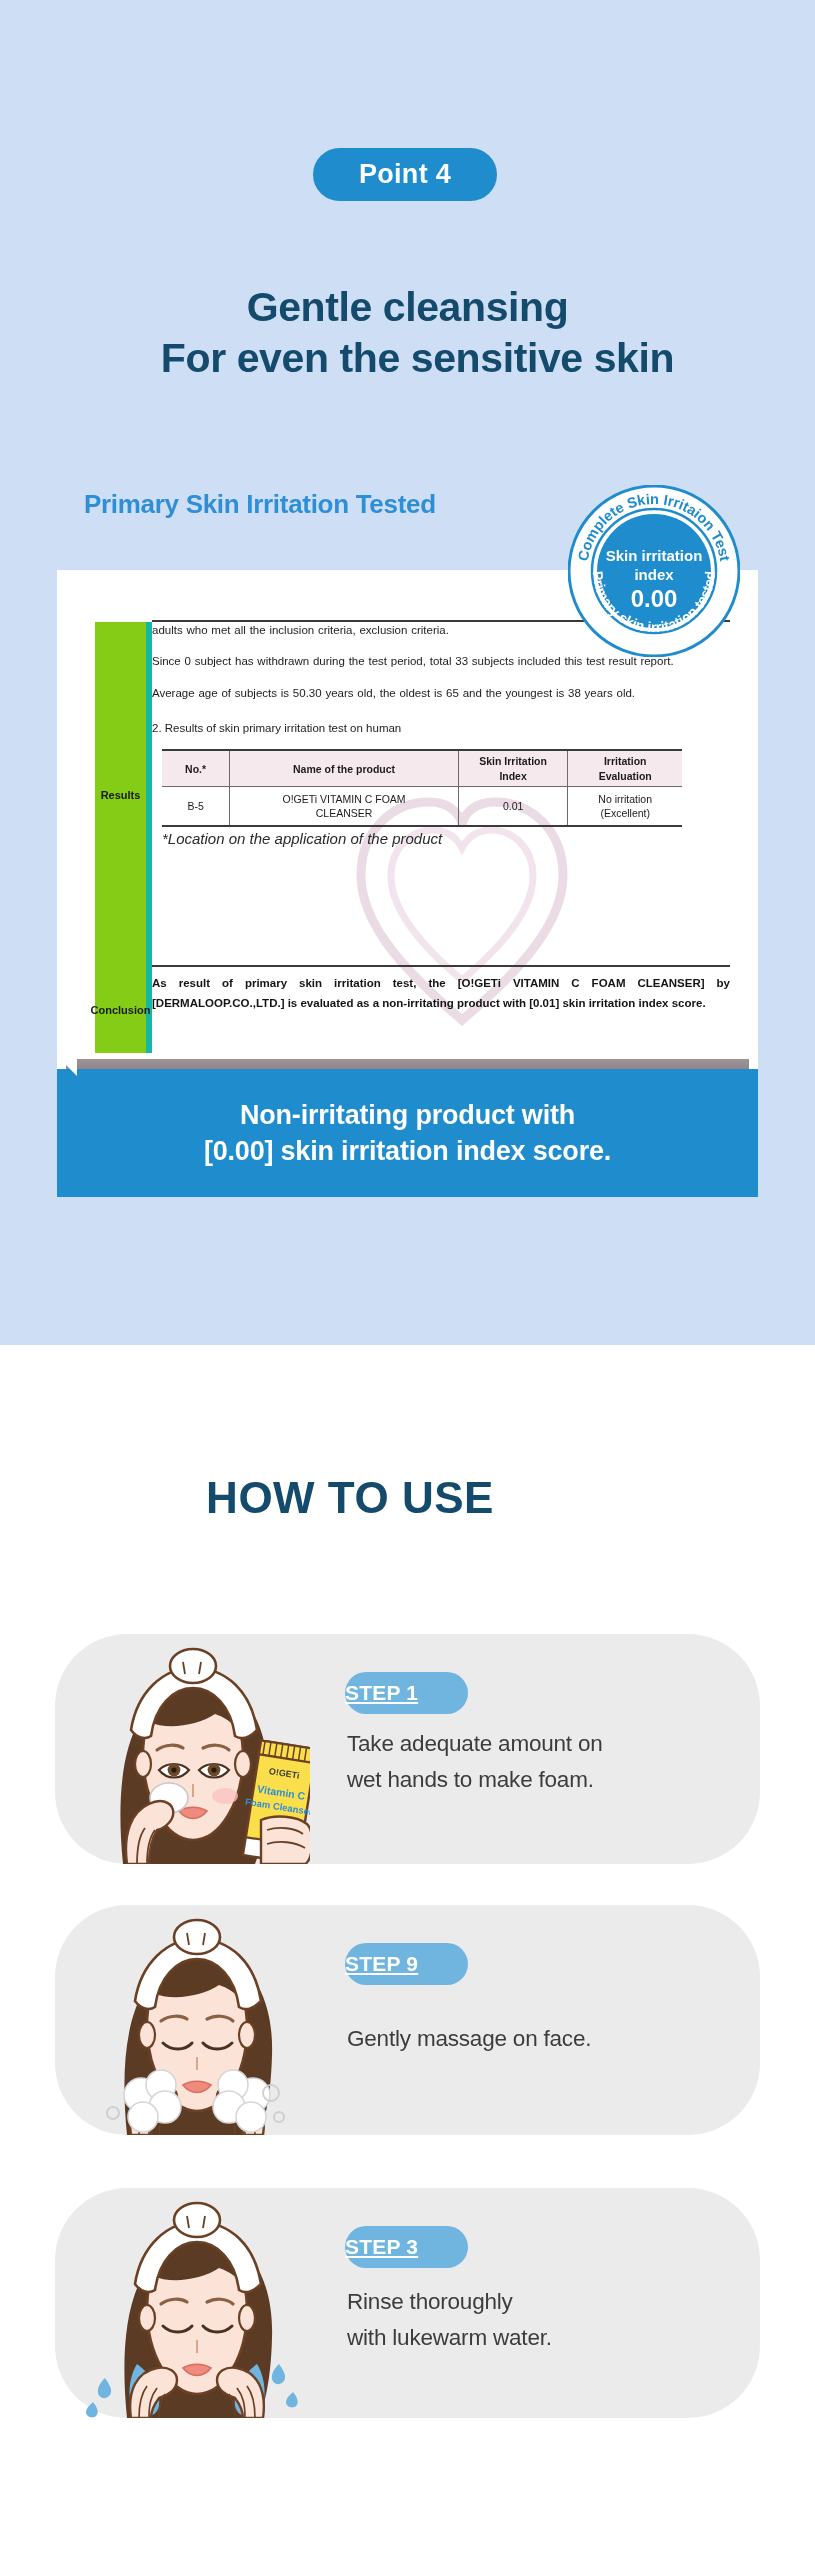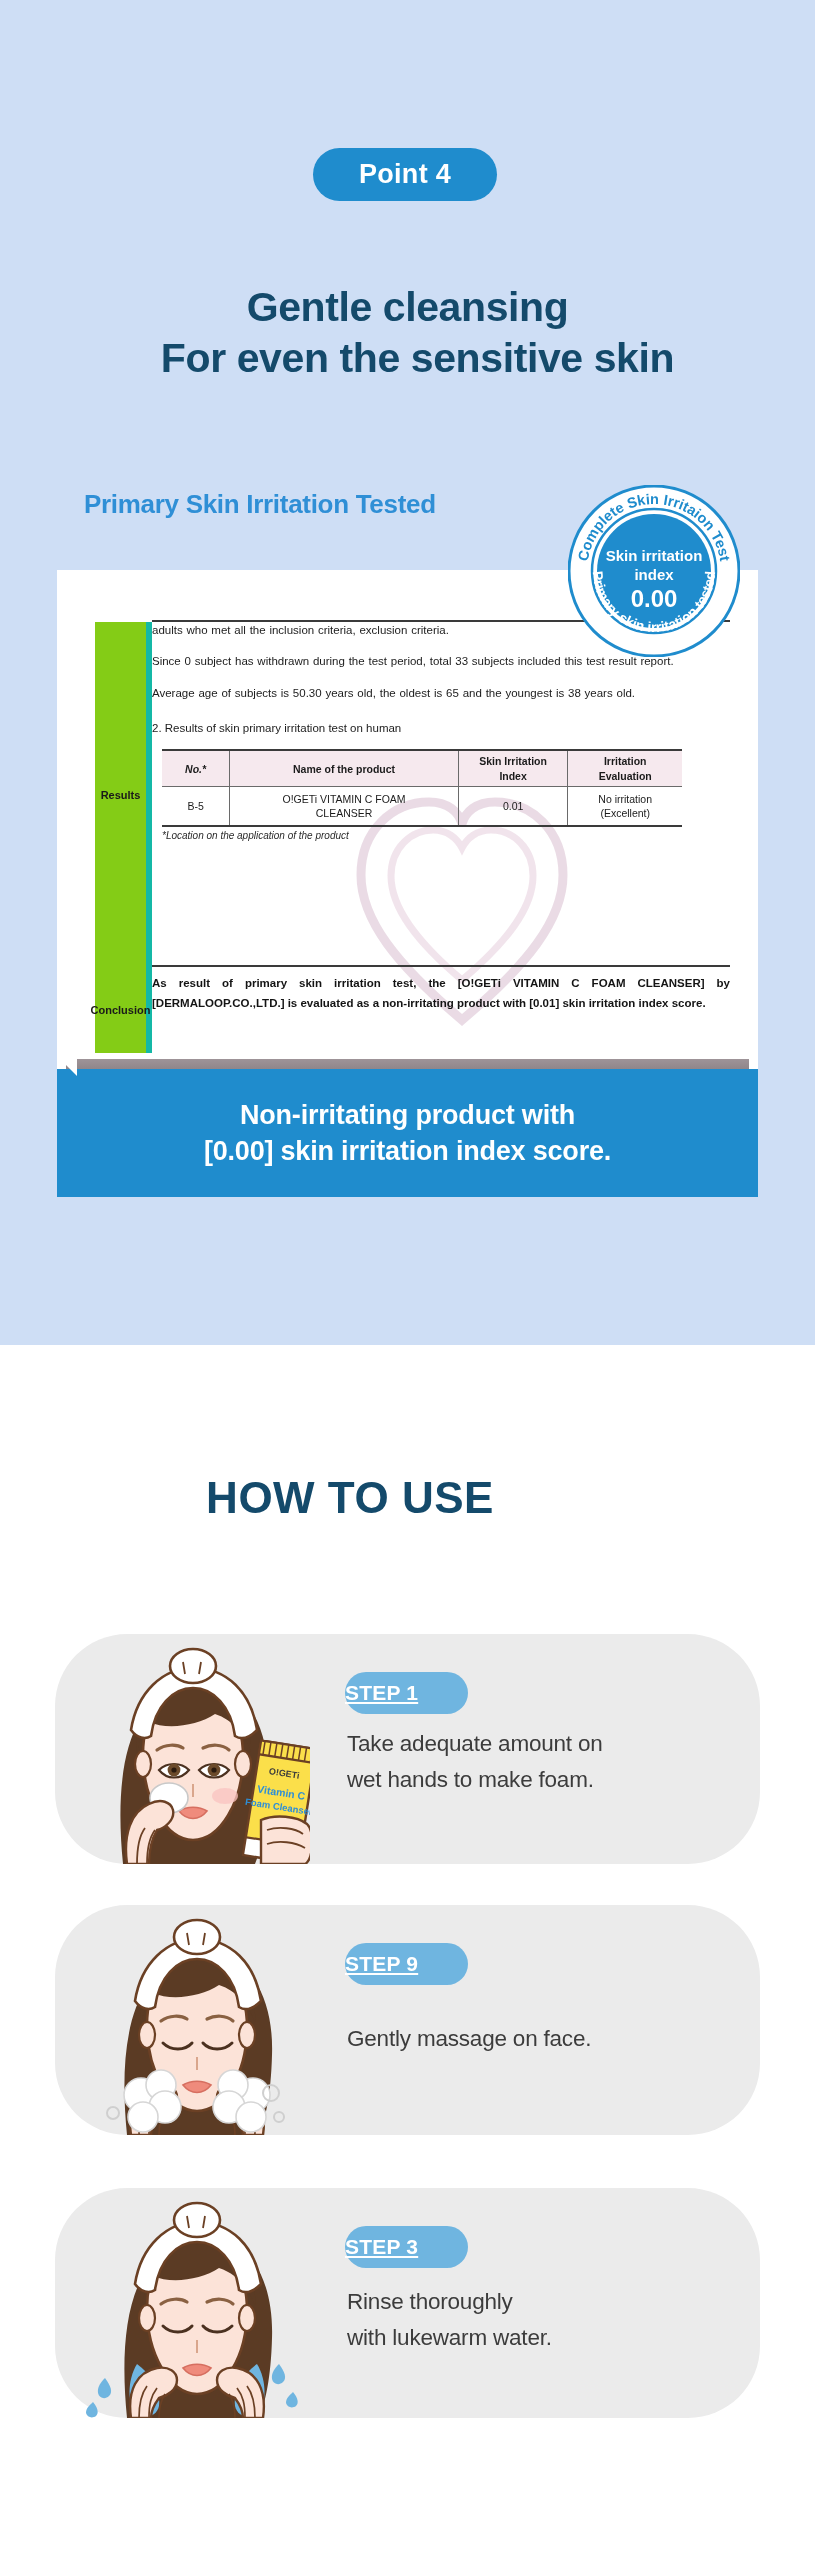--- a/index.html
+++ b/index.html
@@ -83,23 +83,23 @@
     padding:3px 2px; text-align:center; vertical-align:middle;
   }
   table.res thead th{
     background:#f6e9ee; font-weight:bold;
     border-top:2px solid #3a3a3a; border-bottom:1px solid #6a6a6a;
     line-height:1.35;
   }
   table.res tbody td{ border-bottom:2px solid #3a3a3a; line-height:1.35; padding:5px 2px; }
   table.res th:first-child, table.res td:first-child{ border-left:none; }
   table.res th:last-child, table.res td:last-child{ border-right:none;margin-top:39px; }
-  .c-no{ width:13%;font-style:italic; } .c-name{ width:44%; } .c-idx{ width:21%; } .c-eval{ width:22%; }
-
-  .footnote{ margin:4px 0 0 10px; font-size:10px; font-style:italic; color:#2a2a2a; }
+  .c-no{ width:13%; } .c-name{ width:44%; } .c-idx{ width:21%; } .c-eval{ width:22%; }
+
+  .footnote{ margin:4px 0 0 10px; font-size:15px; font-style:italic; color:#2a2a2a; }
 
   .rule{ position:absolute; left:95px; right:28px; height:2px; background:#3a3a3a; }
   .rule-top{ top:50px; }
   .rule-mid{ top:395px; }
 
   .concl-body{
     position:absolute; left:95px; right:28px; top:403px;
     font-size:11.5px; font-weight:bold; color:#141414;
     line-height:1.75; text-align:justify;
   }

